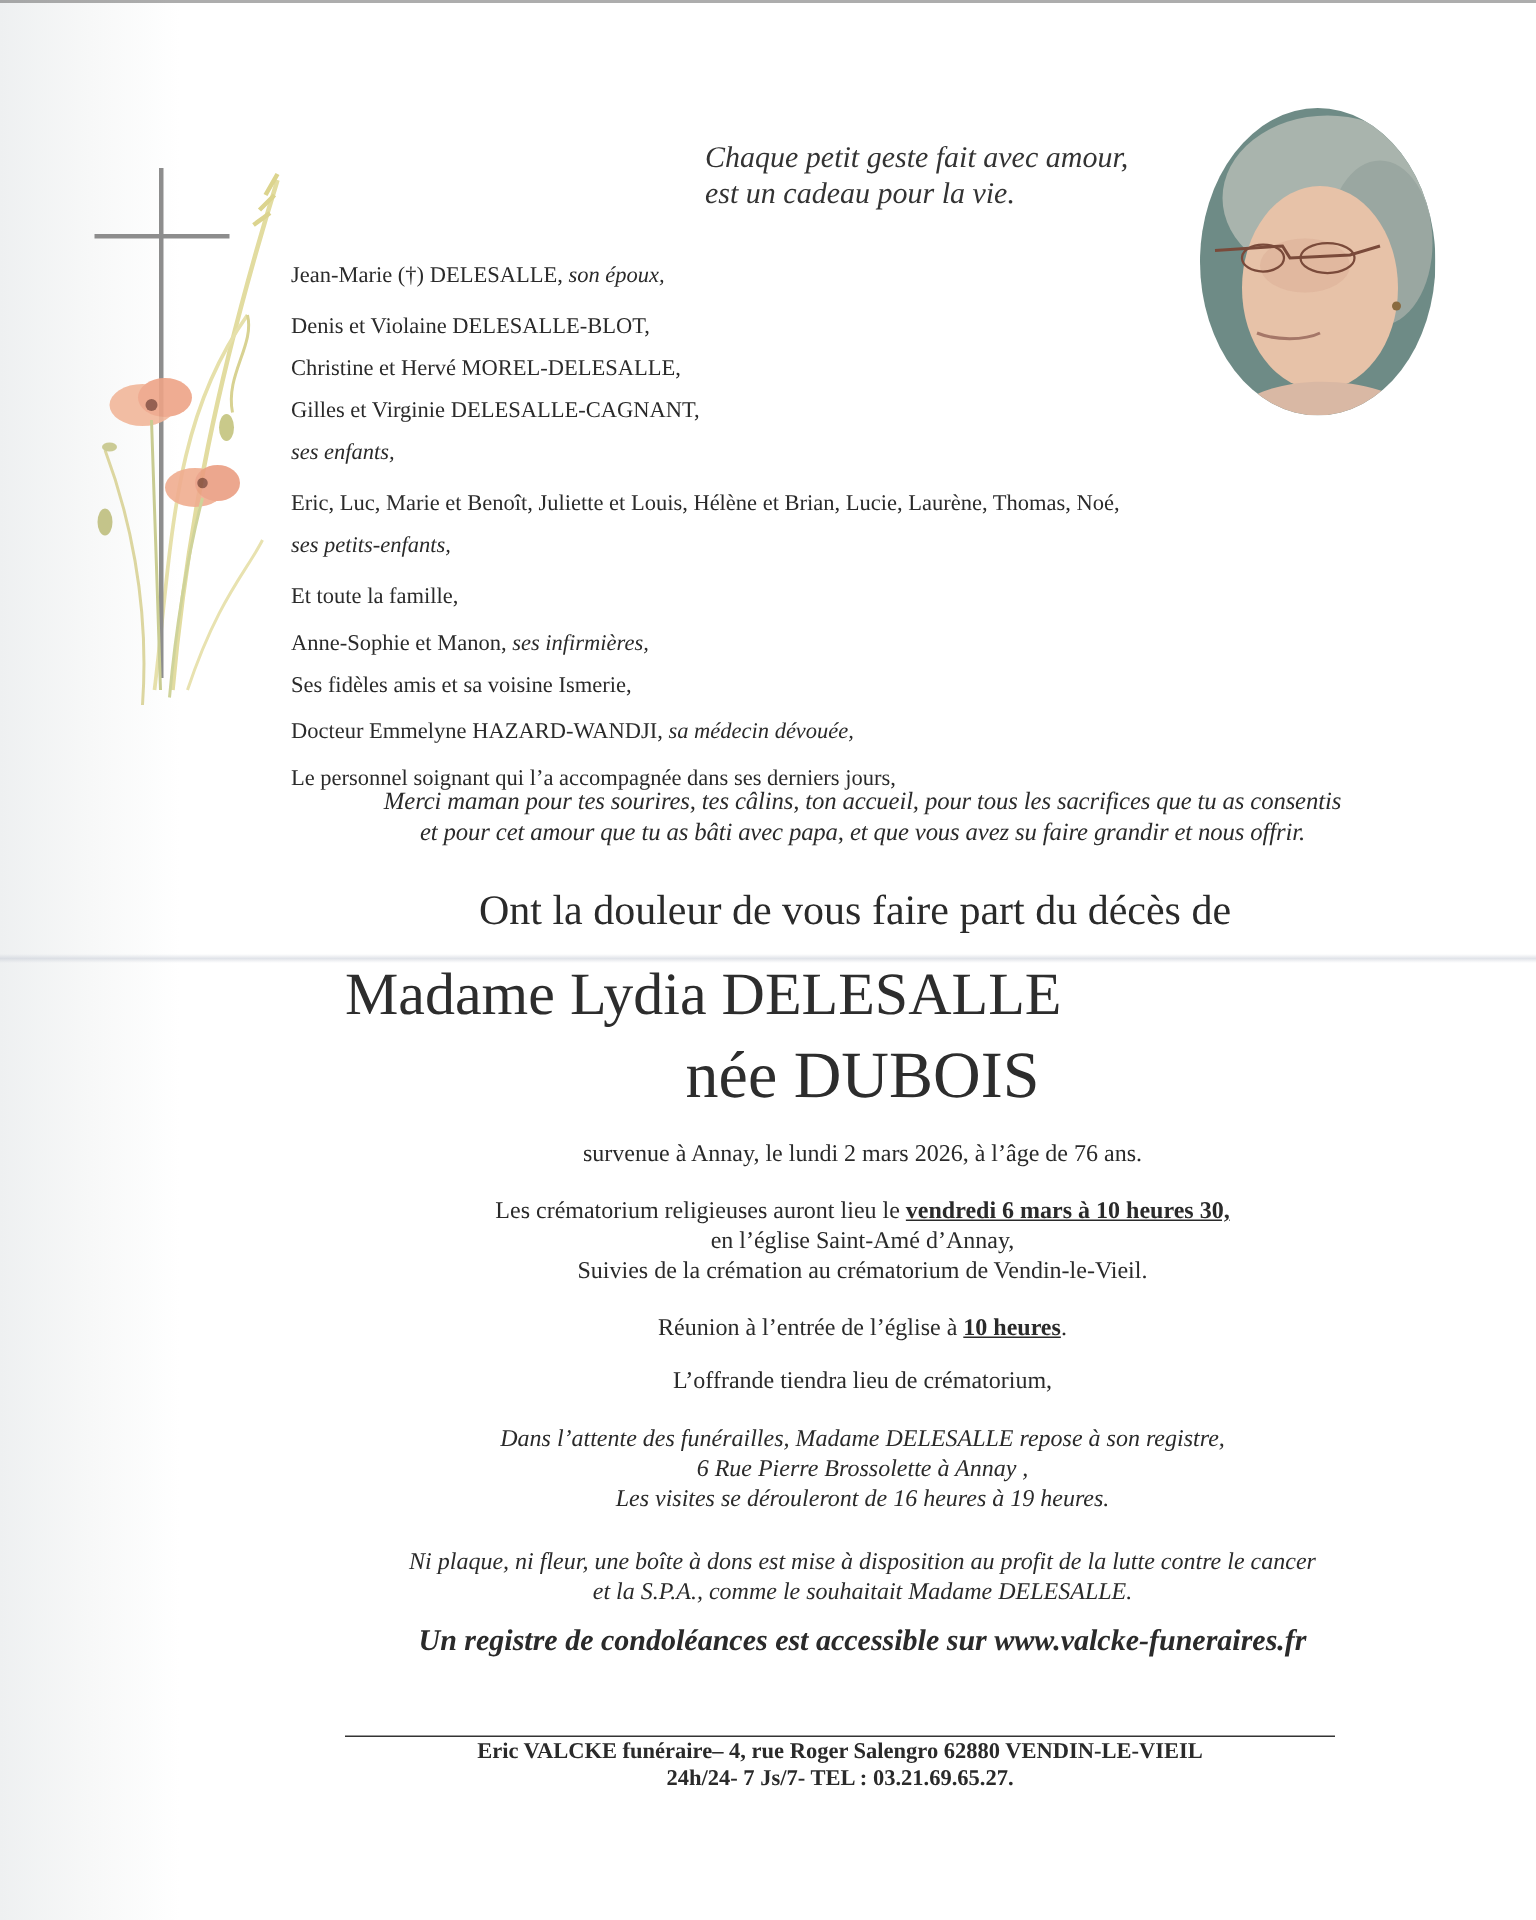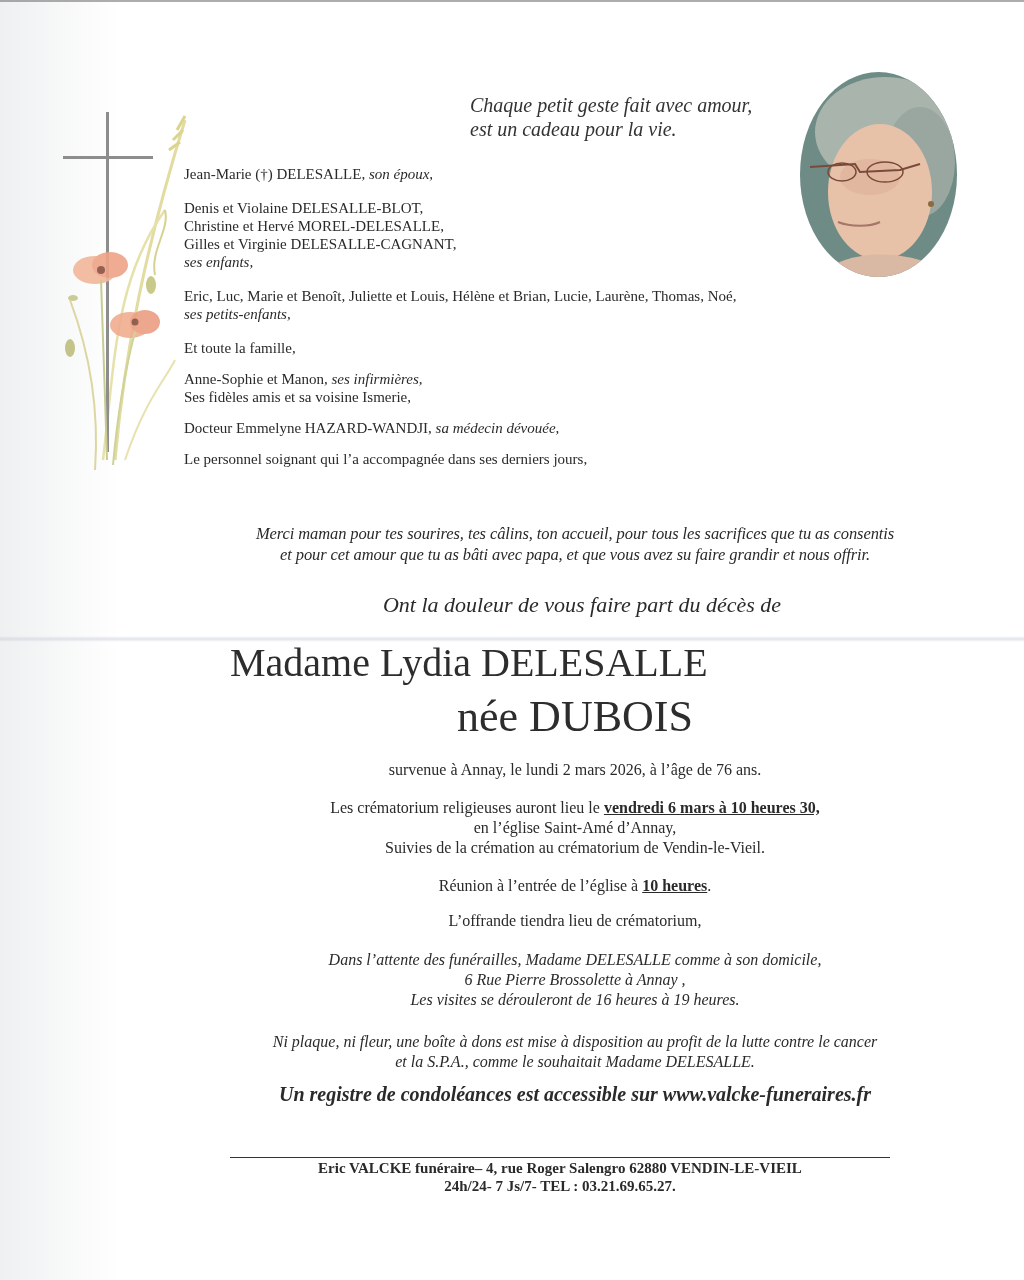--- a/index.html
+++ b/index.html
@@ -7,26 +7,26 @@
          font-family:"Liberation Serif", "DejaVu Serif", serif; color:#2a2a2a; }
   .page { position:absolute; left:0; top:0; width:1024px; height:1280px;
           background:linear-gradient(to right, #eef0f1 0px, #f7f8f8 60px, #ffffff 120px, #ffffff 100%); }
   .topline { position:absolute; left:0; top:0; width:1024px; height:2px; background:#6a6a6a; opacity:.55; }
   .fold { position:absolute; left:0; top:636px; width:1024px; height:6px;
           background:linear-gradient(to bottom, rgba(200,205,215,.0), rgba(200,205,215,.55), rgba(200,205,215,0)); }
   .abs { position:absolute; }
   .quote { left:470px; top:93px; width:318px; text-align:left; font-style:italic; font-size:20px; line-height:24px; color:#333; }
   .photo { left:800px; top:72px; width:157px; height:205px; border-radius:50%; overflow:hidden; }
   .family { left:184px; top:165px; width:680px; font-size:15px; line-height:18px; }
-  .family p { margin:0; }
+  .family p { margin:10px; }
   .family .g { margin-bottom:16px; }
   .family .g2 { margin-bottom:13px; }
   i, .it { font-style:italic; }
   .thanks { left:180px; top:523px; width:790px; text-align:center; font-style:italic; font-size:16.5px; line-height:21px; letter-spacing:-.1px; }
-  .announce { left:272px; top:592px; width:620px; text-align:center; font-size:22px;font-style:italic; }
+  .announce { left:260px; top:592px; width:620px; text-align:center; font-size:28px; }
   .name1 { left:230px; top:638px; width:690px; text-align:left; font-size:40px; line-height:50px; color:#2d2d2d; }
   .name2 { left:230px; top:692px; width:690px; text-align:center; font-size:44px; line-height:50px; color:#2d2d2d; }
   .block { left:230px; width:690px; text-align:center; font-size:16px; line-height:20px; }
   .block p { margin:0; }
   .b { font-weight:bold;text-decoration:underline; }
   .registry { left:180px; top:1083px; width:790px; text-align:center; font-style:italic; font-weight:bold; font-size:20px; }
   .footer-rule { left:230px; top:1157px; width:660px; height:1px; background:#333; }
   .footer { left:230px; top:1159px; width:660px; text-align:center; font-weight:bold; font-size:15px; line-height:18px; }
 </style>
 </head>
@@ -130,21 +130,21 @@
     <p>Suivies de  la crémation au crématorium de Vendin-le-Vieil.</p>
   </div>
 
   <div class="abs block" style="top:876px;">
     <span>Réunion à l’entrée de l’église à </span><span class="b">10 heures</span><span>.</span>
   </div>
 
   <div class="abs block" style="top:911px;">L’offrande tiendra lieu de crématorium,</div>
 
   <div class="abs block it" style="top:950px;">
-    <p>Dans l’attente des funérailles, Madame DELESALLE  comme à son domicile,</p>
+    <p>Dans l’attente des funérailles, Madame DELESALLE  repose à son registre,</p>
     <p>6 Rue Pierre Brossolette à Annay ,</p>
     <p>Les visites se dérouleront de 16 heures à 19 heures.</p>
   </div>
 
   <div class="abs block it" style="left:180px;width:790px;top:1032px;">
     <p>Ni plaque, ni fleur, une boîte à dons est mise à disposition au profit de la lutte contre le cancer</p>
     <p>et la S.P.A., comme le souhaitait Madame DELESALLE.</p>
   </div>
 
   <div class="abs registry">

